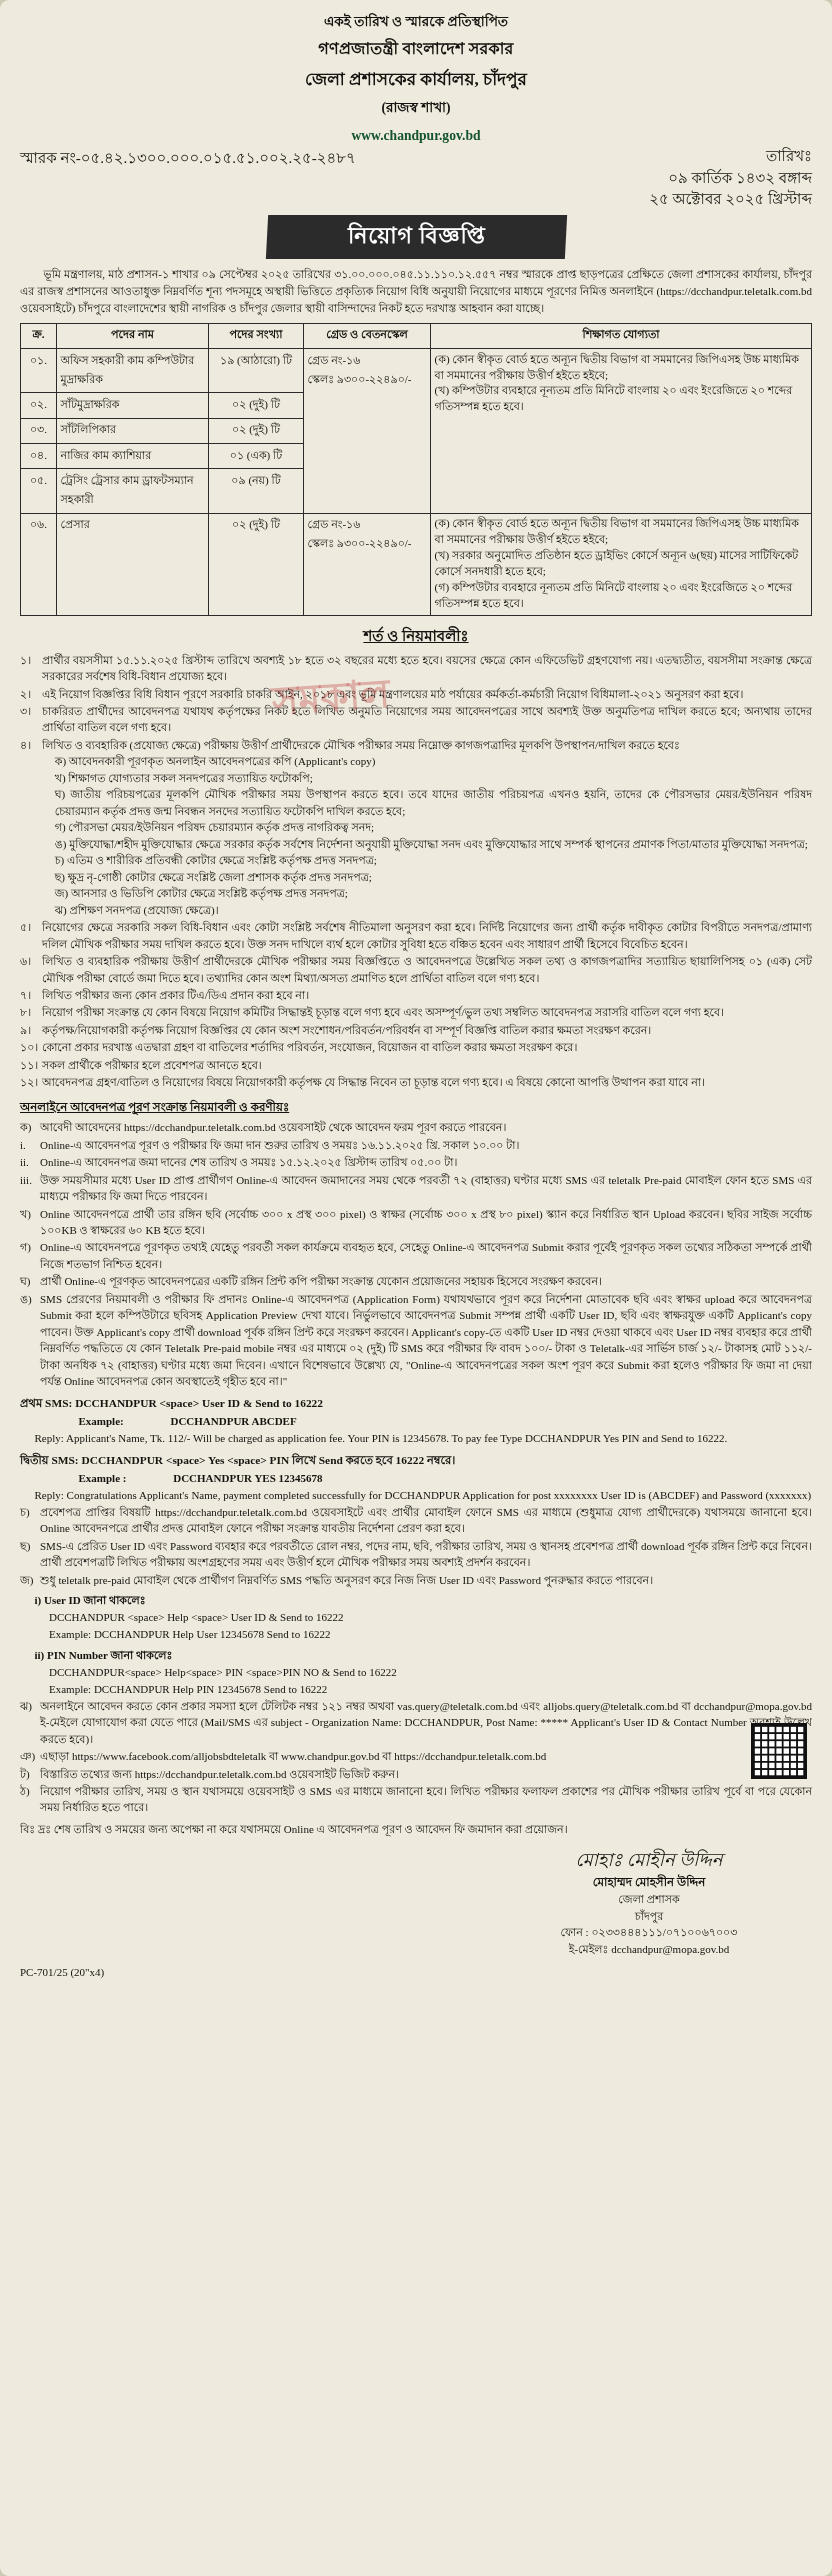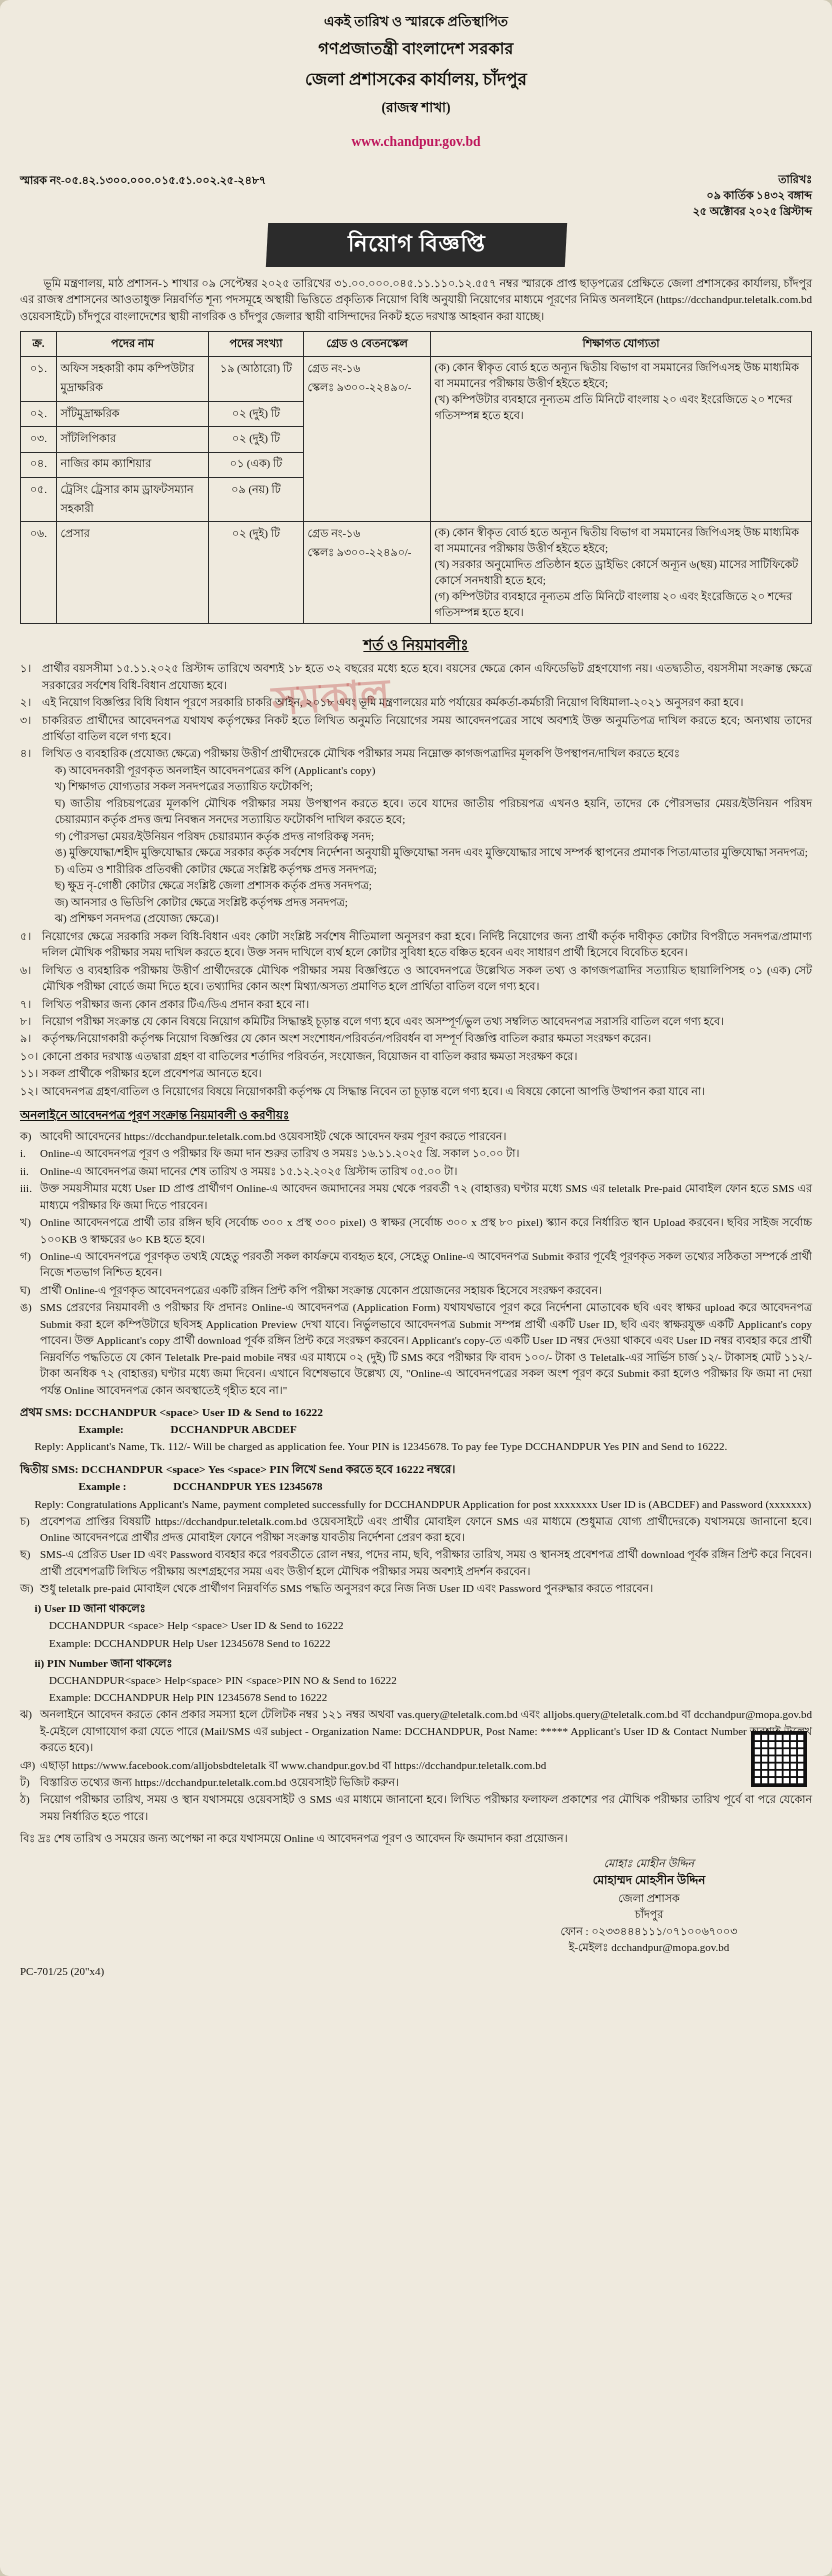--- a/index.html
+++ b/index.html
@@ -18,25 +18,25 @@
     position: relative;
     border-radius: 9px;
   }
   .center { text-align: center; }
 
   
   .hdr-line1 { font-size: 13.6px; font-weight: bold; margin-top: 1.8px; }
   .hdr-line2 { font-size: 16px; font-weight: bold; margin-top: 2.7px; letter-spacing: 0.2px;}
   .hdr-line3 { font-size: 17px; font-weight: bold; margin-top: 2.7px;}
   .hdr-line4 { font-size: 13.6px; font-weight: bold; margin-top: 2.7px;}
-  .hdr-web   { font-size: 13.6px; font-weight: bold; color:#be185d; margin-top: 14px;}
+  .hdr-web   { font-size: 13.6px; font-weight: bold; color:#14532d; margin-top: 8px;}
 
   .memo-row {
     display: flex; justify-content: space-between; align-items: flex-start;
-    font-size: 11px; font-weight: bold; margin-top: 22px;
+    font-size: 15px; font-weight: normal; margin-top: 2px;
   }
   .memo-left { width: 48%; }
   .memo-right { width: 40%; text-align: right; line-height: 1.45; }
 
   .title-band {
     margin: 3.6px auto 0 auto;
     width: 299px;
     background: #2b2b2b;
     color: #fff;
     text-align: center;
@@ -144,21 +144,21 @@
   }
   .sig .name { font-weight: bold; font-size: 11.8px; }
   .closing {
     font-size: 11px; line-height:1.5; margin-top: 5.4px; text-align: justify;
   }
   .footer-code {
     clear: both;
     font-size: 11px;
     padding-top: 9px;
   }
-  .sig-script { font-family:Liberation Sans, sans-serif; font-size: 11px; font-style: italic; }
+  .sig-script { font-family:Liberation Serif, serif; font-size: 18px; font-style: italic; }
   .clearfix::after { content:""; display:block; clear:both; }
 </style>
 </head>
 <body>
 
 <div class="page">
 
   <div class="center">
     <div class="hdr-line1">একই তারিখ ও স্মারকে প্রতিস্থাপিত</div>
     <div class="hdr-line2">গণপ্রজাতন্ত্রী বাংলাদেশ সরকার</div>

